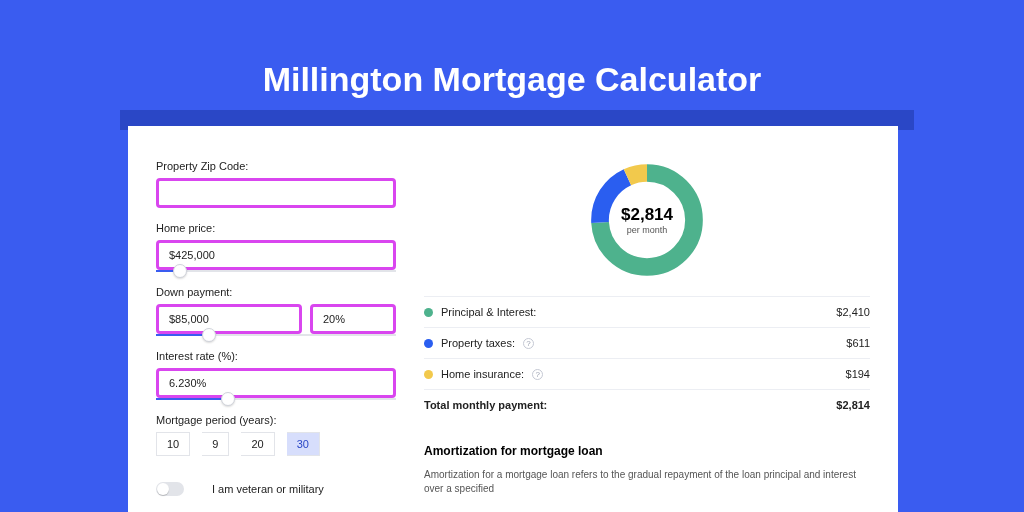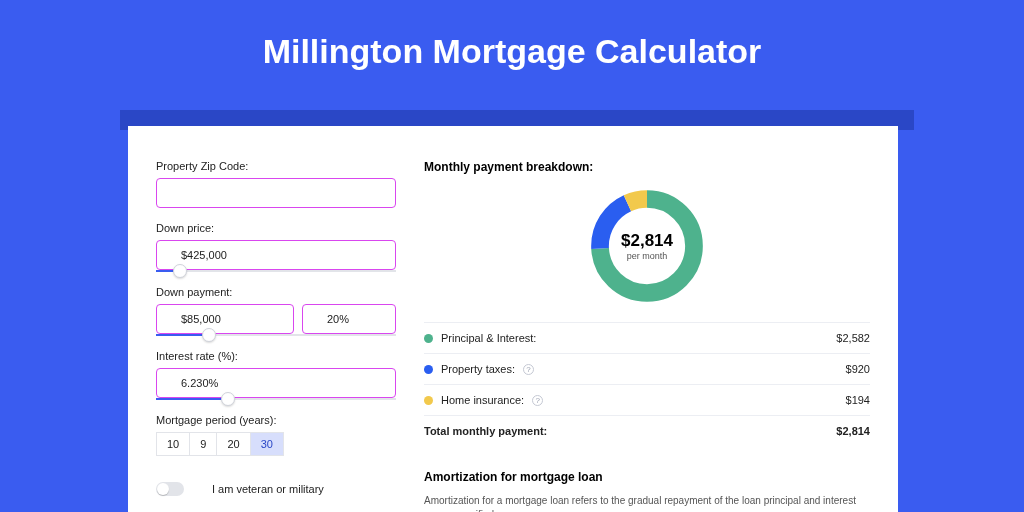--- a/index.html
+++ b/index.html
@@ -4,21 +4,21 @@
 <style>
   * { box-sizing: border-box; margin: 0; padding: 0; font-family: -apple-system, BlinkMacSystemFont, "Segoe UI", Arial, sans-serif; }
   html, body { width: 1024px; height: 512px; overflow: hidden; }
   body { background: #3a5cf0; }
   .stage { width: 1024px; height: 512px; position: relative; }
   .title {
     text-align: center;
     color: #fff;
     font-size: 34px;
     font-weight: 700;
-    padding-top: 32px;
+    padding-top: 60px;
   }
   .panel-shadow {
     position: absolute;
     top: 110px;
     left: 120px;
     right: 110px;
     height: 20px;
     background: #2a47c6;
   }
   .panel {
@@ -30,24 +30,24 @@
     padding: 22px 28px 40px 28px;
     display: flex;
     gap: 28px;
   }
   .left { width: 240px; flex: 0 0 240px; }
   .right { flex: 1; }
   .lbl { font-size: 11px; color: #222; margin-bottom: 6px; margin-top: 14px; }
   .lbl:first-child { margin-top: 12px; }
   .inp {
     width: 100%;
-    border: 1px solid #d946ef;
+    border: 3px solid #d946ef;
     border-radius: 4px;
     height: 30px;
-    padding: 0 24px;
+    padding: 0 10px;
     font-size: 11px;
     color: #222;
     background: #fff;
   }
   .row { display: flex; gap: 8px; justify-content: flex-end; }
   .row .inp:first-child { flex: 2; }
   .row .inp:last-child { flex: 1; }
   .slider-track {
     position: relative;
     height: 2px;
@@ -55,21 +55,21 @@
     margin-top: 0;
   }
   .slider-fill {
     position: absolute; left: 0; top: 0; height: 2px; background: #3a5cf0;
   }
   .slider-knob {
     position: absolute; top: -6px; width: 14px; height: 14px;
     background: #fff; border: 1px solid #d0d3db; border-radius: 50%;
     box-shadow: 0 1px 2px rgba(0,0,0,0.15);
   }
-  .periods { display: flex; gap: 0; margin-top: 0; }
+  .periods { display: flex; gap: 12px; margin-top: 0; }
   .period {
     border: 1px solid #e2e4e9;
     background: #fff;
     font-size: 11px;
     color: #222;
     padding: 5px 10px;
     cursor: pointer;
   }
   .period + .period { border-left: none; }
   .period.active { background: #d7defc; color: #2a47c6; font-weight: 400; }
@@ -118,21 +118,21 @@
   <h1 class="title">Millington Mortgage Calculator</h1>
   <div class="panel-shadow"></div>
 
   <div class="panel">
 
     <div class="left">
 
       <div class="lbl">Property Zip Code:</div>
       <input class="inp" value="" style="">
 
-      <div class="lbl">Down price:</div>
+      <div class="lbl">Home price:</div>
       <input class="inp" value="$425,000" style="">
       <div class="slider-track">
         <div class="slider-fill" style="width:10%"></div>
         <div class="slider-knob" style="left:calc(10% - 7px)"></div>
       </div>
 
       <div class="lbl">Down payment:</div>
       <div class="row">
         <input class="inp" value="$85,000" style="">
         <input class="inp" value="20%" style="">
@@ -157,21 +157,20 @@
         <button class="period active">30</button>
       </div>
 
       <div class="toggle-row">
         <div class="toggle"></div>
         <span class="toggle-lbl">I am veteran or military</span>
       </div>
     </div>
 
     <div class="right">
-      <div class="sec-title">Monthly payment breakdown:</div>
 
       <div class="donut-wrap">
         <div class="donut">
           <svg viewBox="0 0 42 42">
             <circle cx="21" cy="21" r="15.915" fill="none" stroke="#4eb28d" stroke-width="6" stroke-dasharray="74 26" stroke-dashoffset="0"></circle>
             <circle cx="21" cy="21" r="15.915" fill="none" stroke="#2a5ef0" stroke-width="6" stroke-dasharray="19 81" stroke-dashoffset="-74"></circle>
             <circle cx="21" cy="21" r="15.915" fill="none" stroke="#f2c94c" stroke-width="6" stroke-dasharray="7 93" stroke-dashoffset="-93"></circle>
           </svg>
           <div class="center">
             <div class="amt">$2,814</div>
@@ -179,29 +178,29 @@
           </div>
         </div>
       </div>
 
       <div class="legend">
         <div class="legend-row">
           <div class="legend-left">
             <span class="dot" style="background:#4eb28d"></span>
             <span>Principal &amp; Interest:</span>
           </div>
-          <span>$2,582</span>
+          <span>$2,410</span>
         </div>
         <div class="legend-row">
           <div class="legend-left">
             <span class="dot" style="background:#2a5ef0"></span>
             <span>Property taxes:</span>
             <span class="info">?</span>
           </div>
-          <span>$920</span>
+          <span>$611</span>
         </div>
         <div class="legend-row">
           <div class="legend-left">
             <span class="dot" style="background:#f2c94c"></span>
             <span>Home insurance:</span>
             <span class="info">?</span>
           </div>
           <span>$194</span>
         </div>
         <div class="legend-row total">

